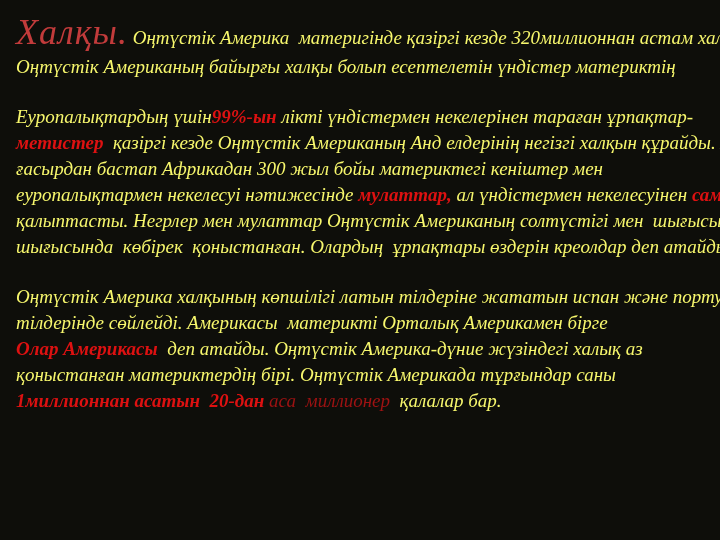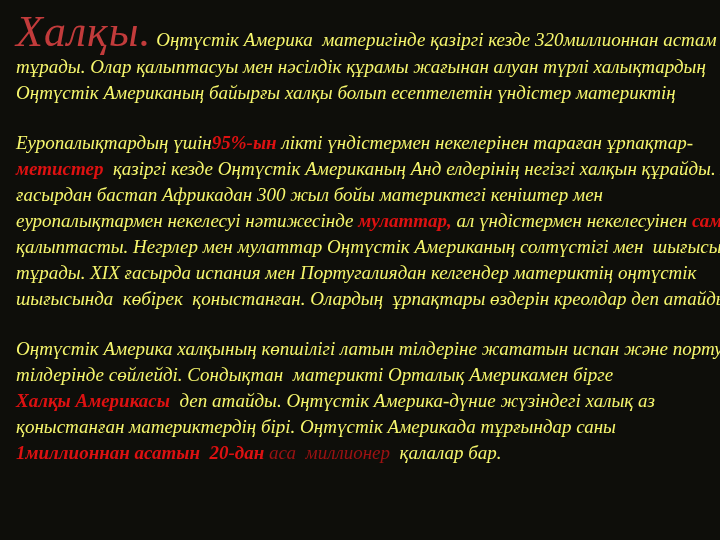--- a/index.html
+++ b/index.html
@@ -33,53 +33,51 @@
     white-space: pre;
     font-size: 19px;
     line-height: 26px;
     color: var(--body, #f7f76d);
   }
   .run-body {
     color: var(--body, #f7f76d);
   }
   .run-title {
     color: var(--title, #c23b3b);
-    font-size: 44px;
+    font-size: 36px;
     line-height: 44px;
     letter-spacing: 1px;
   }
   .run-hl {
     color: var(--hl, #dd1111);
     font-weight: bold;
   }
   .run-hl-dark {
     color: var(--hlDark, #9e1212);
     font-family: Liberation Serif, serif;
   }
 </style>
 </head>
 <body>
 
 <div class="slide">
   <div class="content">
       <div class="para">
         <div class="line"><span class="run-title">Халқы.</span><span class="run-body"> Оңтүстік Америка  материгінде қазіргі кезде 320миллионнан астам халық</span></div>
-        <div class="line"><span class="run-body">тұрады. Олар қалыптасуы мен нәсілдік құрамы жағынан алуан түрлі халықтардың</span></div>
         <div class="line"><span class="run-body">Оңтүстік Американың байырғы халқы болып есептелетін үндістер материктің</span></div>
       </div>
       <div class="para">
-        <div class="line"><span class="run-body">Еуропалықтардың үшін</span><span class="run-hl">95%-ын</span><span class="run-body"> лікті үндістермен некелерінен тараған ұрпақтар-</span></div>
+        <div class="line"><span class="run-body">Еуропалықтардың үшін</span><span class="run-hl">99%-ын</span><span class="run-body"> лікті үндістермен некелерінен тараған ұрпақтар-</span></div>
         <div class="line"><span class="run-hl">метистер</span><span class="run-body">  қазіргі кезде Оңтүстік Американың Анд елдерінің негізгі халқын құрайды. XVI</span></div>
         <div class="line"><span class="run-body">ғасырдан бастап Африкадан 300 жыл бойы материктегі кеніштер мен</span></div>
         <div class="line"><span class="run-body">еуропалықтармен некелесуі нәтижесінде </span><span class="run-hl">мулаттар,</span><span class="run-body"> ал үндістермен некелесуінен </span><span class="run-hl">самбо</span></div>
         <div class="line"><span class="run-body">қалыптасты. Негрлер мен мулаттар Оңтүстік Американың солтүстігі мен  шығысында</span></div>
-        <div class="line"><span class="run-body">тұрады. XIX ғасырда испания мен Португалиядан келгендер материктің оңтүстік</span></div>
         <div class="line"><span class="run-body">шығысында  көбірек  қоныстанған. Олардың  ұрпақтары өздерін креолдар деп атайды.</span></div>
       </div>
       <div class="para">
         <div class="line"><span class="run-body">Оңтүстік Америка халқының көпшілігі латын тілдеріне жататын испан және португал</span></div>
-        <div class="line"><span class="run-body">тілдерінде сөйлейді. Сондықтан  материкті Орталық Америкамен бірге</span></div>
-        <div class="line"><span class="run-hl">Халқы Америкасы</span><span class="run-body">  деп атайды. Оңтүстік Америка-дүние жүзіндегі халық аз</span></div>
+        <div class="line"><span class="run-body">тілдерінде сөйлейді. Америкасы  материкті Орталық Америкамен бірге</span></div>
+        <div class="line"><span class="run-hl">Олар Америкасы</span><span class="run-body">  деп атайды. Оңтүстік Америка-дүние жүзіндегі халық аз</span></div>
         <div class="line"><span class="run-body">қоныстанған материктердің бірі. Оңтүстік Америкада тұрғындар саны</span></div>
         <div class="line"><span class="run-hl">1миллионнан асатын  20-дан</span><span class="run-hl-dark"> аса  миллионер </span><span class="run-body"> қалалар бар.</span></div>
       </div>
     </div>
 </div>
 
 </body></html>

